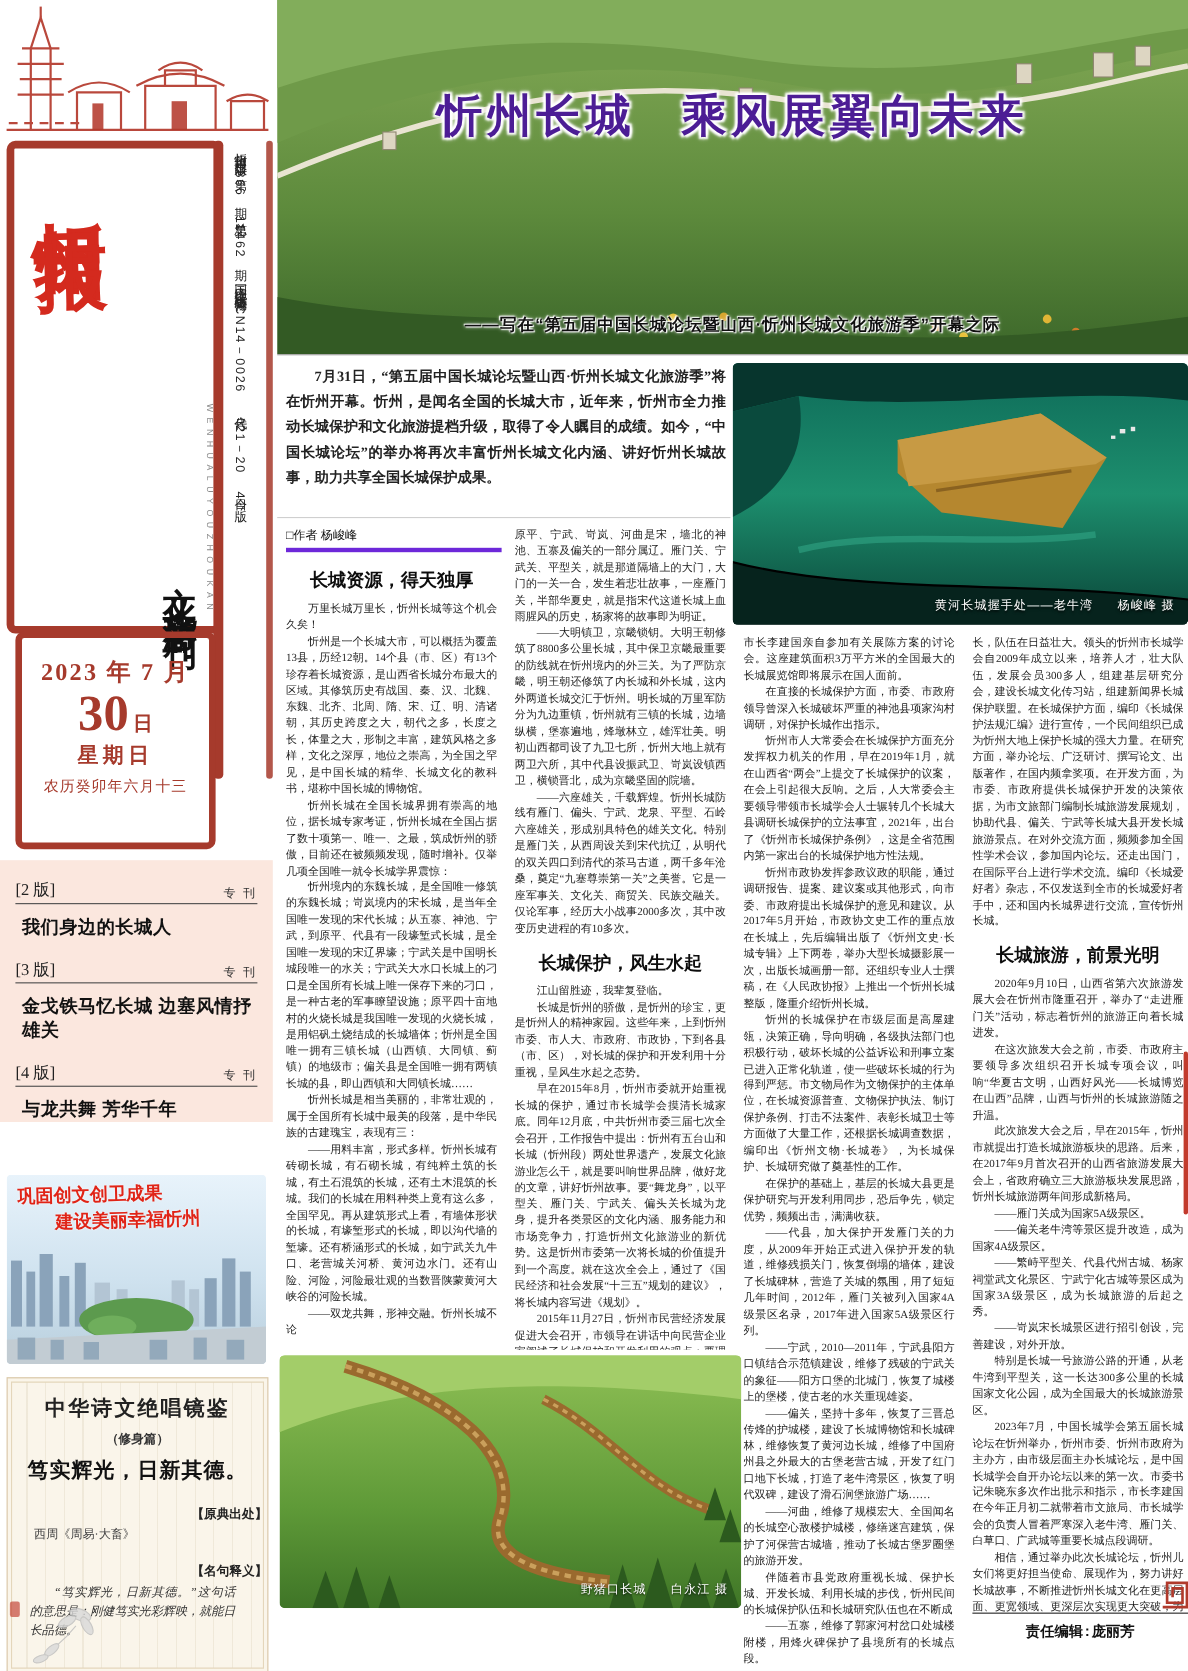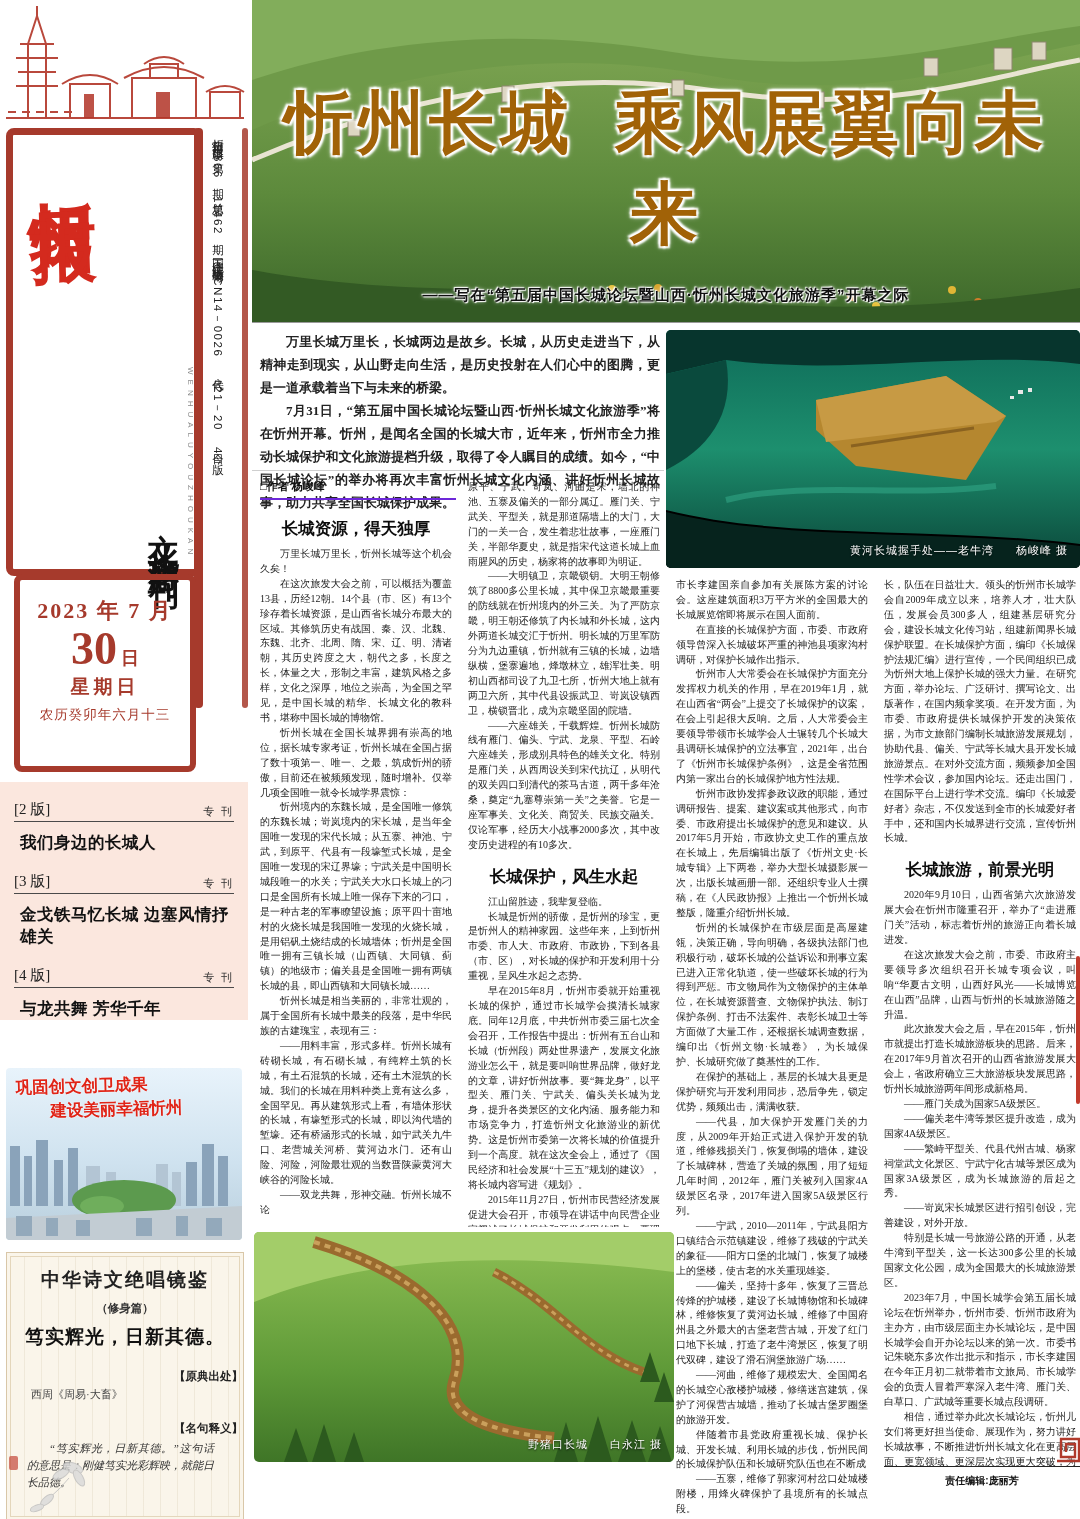--- a/index.html
+++ b/index.html
@@ -41,52 +41,52 @@
   .po-sub{font-size:11.5px;font-weight:bold;text-align:center;margin-top:8px;color:#333;}
   .po-quote{font-size:19px;font-weight:900;text-align:center;margin-top:8px;letter-spacing:1px;color:#111;}
   .po-label{font-size:11.5px;font-weight:900;margin:19px 0 0 22px;color:#222;text-align:right;}
   .po-src{font-size:11px;margin:3px 0 16px 24px;color:#444;}
   .po-exp{font-size:11px;line-height:17px;margin:4px 29px 0 20px;color:#333;text-align:justify;text-indent:2em;font-style:italic;}
   .po-seal{position:absolute;left:2px;bottom:50px;width:9px;height:14px;background:#c0392b;opacity:.65;border-radius:2px;}
 
   
   #main{left:252px;top:0;width:828px;height:1519px;}
   #hero{position:absolute;left:0;top:0;width:828px;height:322px;overflow:hidden;border-bottom:1px solid #9a9a9a;}
-  .headline{position:absolute;left:0;top:78px;width:100%;text-align:center;font-family:"Liberation Sans",sans-serif;font-weight:900;font-size:68px;letter-spacing:4px;color:#a16207;
+  .headline{position:absolute;left:0;top:78px;width:100%;text-align:center;font-family:"Liberation Sans",sans-serif;font-weight:900;font-size:41px;letter-spacing:4px;color:#4c1d95;
             text-shadow:0 0 3px #fff,0 0 6px #fff,2px 2px 2px #fff,-2px -2px 2px #fff,2px -2px 2px #fff,-2px 2px 2px #fff;}
   .headline .gap{display:inline-block;width:42px;}
   .hero-sub{position:absolute;left:0;top:286px;width:100%;text-align:center;font-size:15px;font-weight:900;color:#101010;letter-spacing:1px;font-family:"Liberation Sans",sans-serif;
             text-shadow:0 0 2px #fff,0 0 4px #fff,1px 1px 1px #fff,-1px -1px 1px #fff;}
 
   #lead{position:absolute;left:8px;top:330px;width:400px;font-size:13px;line-height:23px;font-weight:bold;color:#222;text-align:justify;word-break:break-all;}
   #lead p{margin:0;text-indent:2em;}
   #lead-rule{position:absolute;left:0px;top:470px;width:412px;border-top:1px solid #cfcfcf;}
 
-  #author{position:absolute;left:8px;top:479px;width:196px;font-size:11px;font-weight:700;font-family:"Liberation Sans",sans-serif;border-bottom:2px solid #6d28d9;padding-bottom:4px;color:#111;}
+  #author{position:absolute;left:8px;top:479px;width:196px;font-size:11px;font-weight:400;font-family:"Liberation Sans",sans-serif;border-bottom:4px solid #6d28d9;padding-bottom:4px;color:#111;}
 
   .col{position:absolute;width:192px;overflow:hidden;font-size:10px;line-height:14.9px;text-align:justify;word-break:break-all;color:#1c1c1c;}
   .col .bp{margin:0;text-indent:2em;}
   .col .bp.ni{text-indent:0;}
   .col .bp.t-h{font-size:16.5px;line-height:22px;font-weight:900;text-align:center;text-indent:0;margin:12px 0 8px 0;font-family:"Liberation Sans",sans-serif;color:#0d0d0d;}
   #col1{left:8px;top:505px;height:722px;}
   #col2{left:216px;top:480px;height:747px;}
   #col3{left:424px;top:578px;height:936px;}
   #col4{left:632px;top:578px;height:892px;}
 
   .photo{position:absolute;overflow:hidden;border-radius:5px;}
   #river-photo{left:414px;top:330px;width:414px;height:238px;}
   #bottom-photo{left:2px;top:1232px;width:420px;height:230px;}
   .caption{position:absolute;right:12px;bottom:10px;color:#fff;font-size:11px;letter-spacing:1px;text-shadow:0 1px 2px rgba(0,0,0,.8);font-family:"Liberation Sans",sans-serif;}
   .caption .credit{margin-left:18px;}
 
   #highlight-bar{left:824px;top:956px;width:4px;height:148px;background:#c23b2d;border-radius:2px;}
 
   #editor-box{position:absolute;left:632px;top:1466px;width:196px;}
   #editor-rule{border-top:1.5px solid #222;}
-  .editor-label{text-align:center;font-size:10px;font-weight:900;font-family:Liberation Sans, sans-serif;margin-top:7px;color:#111;}
+  .editor-label{text-align:center;font-size:13px;font-weight:900;font-family:Liberation Mono, monospace;margin-top:7px;color:#111;}
   #spiral{position:absolute;right:-2px;top:-30px;}
 
   svg{display:block;}
 </style>
 </head>
 <body>
 
 <div id="page">
 
   <div class="abs" id="ornament">
@@ -266,32 +266,31 @@
         <path d="M0,322 L0,270 C160,300 300,282 460,300 C620,316 740,300 828,288 L828,322 Z" fill="#335a24"></path>
       </svg>
       <div class="headline">
         <span>忻州长城</span><span class="gap"></span><span>乘风展翼向未来</span>
       </div>
       <div class="hero-sub">——写在“第五届中国长城论坛暨山西·忻州长城文化旅游季”开幕之际</div>
     </div>
 
     <div id="lead">
 
-    <p class="lead-p">万里长城万里长，长城两边是故乡。长城，从历史走进当下，从精神走到现实，从山野走向生活，是历史投射在人们心中的图腾，更是一道承载着当下与未来的桥梁。</p>
         <p class="lead-p">7月31日，“第五届中国长城论坛暨山西·忻州长城文化旅游季”将在忻州开幕。忻州，是闻名全国的长城大市，近年来，忻州市全力推动长城保护和文化旅游提档升级，取得了令人瞩目的成绩。如今，“中国长城论坛”的举办将再次丰富忻州长城文化内涵、讲好忻州长城故事，助力共享全国长城保护成果。</p>
       </div>
     <div id="lead-rule"></div>
 
     <div id="author">□作者 杨峻峰</div>
 
     <div class="col" id="col1">
 
     <p class="bp t-h">长城资源，得天独厚</p>
         <p class="bp t-p">万里长城万里长，忻州长城等这个机会久矣！</p>
-        <p class="bp t-p">在这次旅发大会之前，可以概括为覆盖13县，历经12朝。14个县（市、区）有13个珍存着长城资源，是山西省长城分布最大的区域。其修筑历史有战国、秦、汉、北魏、东魏、北齐、北周、隋、宋、辽、明、清诸朝，其历史跨度之大，朝代之多，长度之长，体量之大，形制之丰富，建筑风格之多样，文化之深厚，地位之崇高，为全国之罕见，是中国长城的精华、长城文化的教科书，堪称中国长城的博物馆。</p>
+        <p class="bp t-p">忻州是一个长城大市，可以概括为覆盖13县，历经12朝。14个县（市、区）有13个珍存着长城资源，是山西省长城分布最大的区域。其修筑历史有战国、秦、汉、北魏、东魏、北齐、北周、隋、宋、辽、明、清诸朝，其历史跨度之大，朝代之多，长度之长，体量之大，形制之丰富，建筑风格之多样，文化之深厚，地位之崇高，为全国之罕见，是中国长城的精华、长城文化的教科书，堪称中国长城的博物馆。</p>
         <p class="bp t-p">忻州长城在全国长城界拥有崇高的地位，据长城专家考证，忻州长城在全国占据了数十项第一、唯一、之最，筑成忻州的骄傲，目前还在被频频发现，随时增补。仅举几项全国唯一就令长城学界震惊：</p>
         <p class="bp t-p">忻州境内的东魏长城，是全国唯一修筑的东魏长城；岢岚境内的宋长城，是当年全国唯一发现的宋代长城；从五寨、神池、宁武，到原平、代县有一段壕堑式长城，是全国唯一发现的宋辽界壕；宁武关是中国明长城段唯一的水关；宁武关大水口长城上的刁口是全国所有长城上唯一保存下来的刁口，是一种古老的军事瞭望设施；原平四十亩地村的火烧长城是我国唯一发现的火烧长城，是用铝矾土烧结成的长城墙体；忻州是全国唯一拥有三镇长城（山西镇、大同镇、蓟镇）的地级市；偏关县是全国唯一拥有两镇长城的县，即山西镇和大同镇长城……</p>
         <p class="bp t-p">忻州长城是相当美丽的，非常壮观的，属于全国所有长城中最美的段落，是中华民族的古建瑰宝，表现有三：</p>
         <p class="bp t-p">——用料丰富，形式多样。忻州长城有砖砌长城，有石砌长城，有纯粹土筑的长城，有土石混筑的长城，还有土木混筑的长城。我们的长城在用料种类上竟有这么多，全国罕见。再从建筑形式上看，有墙体形状的长城，有壕堑形式的长城，即以沟代墙的堑壕。还有桥涵形式的长城，如宁武关九牛口、老营城关河桥、黄河边水门。还有山险、河险，河险最壮观的当数晋陕蒙黄河大峡谷的河险长城。</p>
         <p class="bp t-p">——双龙共舞，形神交融。忻州长城不论</p>
       </div>
     <div class="col" id="col2">
 
     <p class="bp t-p ni">原平、宁武、岢岚、河曲是宋，墙北的神池、五寨及偏关的一部分属辽。雁门关、宁武关、平型关，就是那道隔墙上的大门，大门的一关一合，发生着悲壮故事，一座雁门关，半部华夏史，就是指宋代这道长城上血雨腥风的历史，杨家将的故事即为明证。</p>
         <p class="bp t-p">——大明镇卫，京畿锁钥。大明王朝修筑了8800多公里长城，其中保卫京畿最重要的防线就在忻州境内的外三关。为了严防京畿，明王朝还修筑了内长城和外长城，这内外两道长城交汇于忻州。明长城的万里军防分为九边重镇，忻州就有三镇的长城，边墙纵横，堡寨遍地，烽墩林立，雄浑壮美。明初山西都司设了九卫七所，忻州大地上就有两卫六所，其中代县设振武卫、岢岚设镇西卫，横锁晋北，成为京畿坚固的院墙。</p>

